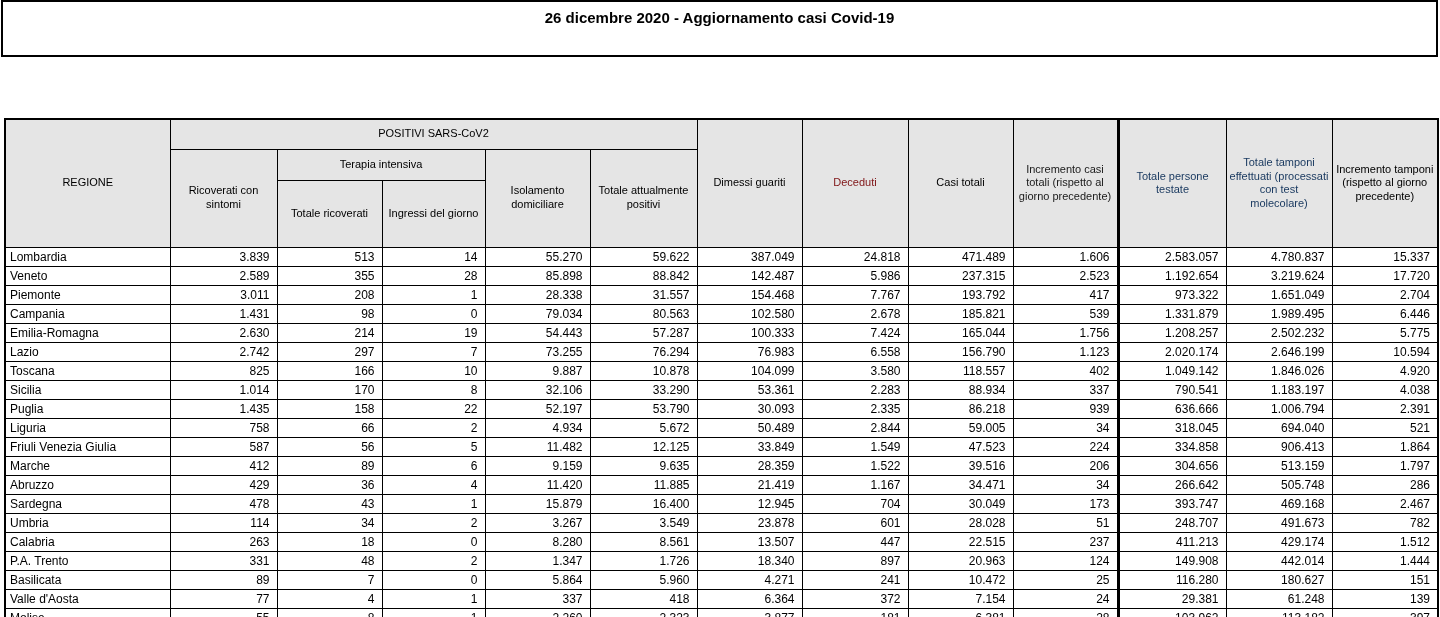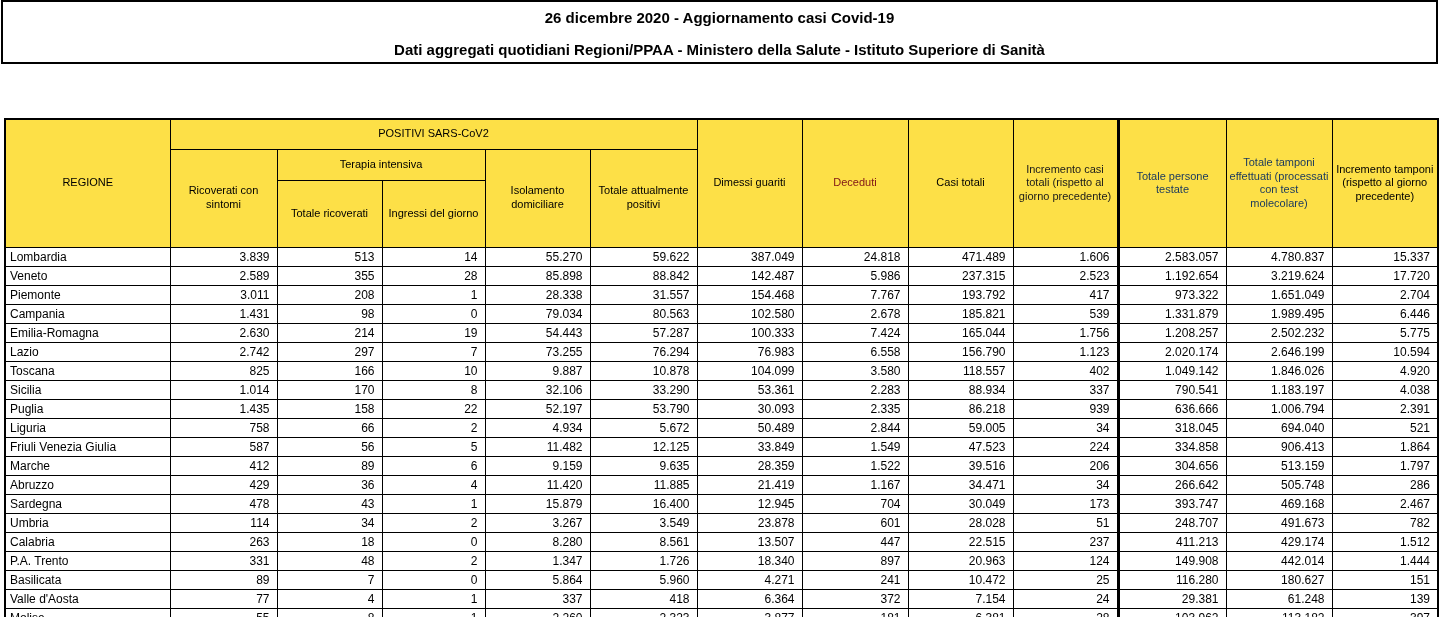--- a/index.html
+++ b/index.html
@@ -9,21 +9,21 @@
     background: #ffffff;
     font-family: "Liberation Sans", sans-serif;
     overflow: hidden;
     color: #000;
   }
   .page { position: relative; width: 1440px; height: 617px; }
 
   
   .title-box {
     position: absolute; top: 0; left: 1px;
-    width: 1437px; height: 64px;
+    width: 1437px; height: 57px;
     border: 2px solid #000;
     background: #fff;
     text-align: center;
   }
   .title-line1 {
     margin: 0; padding-top: 7px;
     font-size: 15px; font-weight: 600;
   }
   .title-line2 {
     margin: 0; padding-top: 15px;
@@ -43,21 +43,21 @@
     overflow: hidden;
     vertical-align: middle;
     padding: 0;
   }
   .covid thead th {
     font-size: 11px;
     font-weight: 400;
     text-align: center;
     line-height: 1.25;
     padding: 1px 3px;
-    background: #fde047;
+    background: #e5e5e5;
   }
   tr.hrow1 { height: 30px; }
   tr.hrow2 { height: 31px; }
   tr.hrow3 { height: 67px; }
 
   th.h-regione   { background: #a8a8a8; font-weight: 700; font-size: 12px; }
   th.h-positivi  { background: #dadada; font-weight: 700; font-size: 13px; }
   th.h-green     { background: #1fa353; color: #000; }
   th.h-red       { background: #ee1c23; color: #7f1416; }
   th.h-amber     { background: #f0be4c; color: #000; }
@@ -77,21 +77,20 @@
   td.region { text-align: left; padding-left: 4px; }
   td.num    { text-align: right; padding-right: 7px; }
 </style>
 </head>
 <body>
 
 <div class="page">
 
   <div class="title-box">
     <p class="title-line1">26 dicembre 2020 - Aggiornamento casi Covid-19</p>
-    <p class="title-line2">Dati aggregati quotidiani Regioni/PPAA - Ministero della Salute - Istituto Superiore di Sanità</p>
   </div>
 
   <div class="table-wrap">
     <table class="covid">
       <colgroup>
         <col style="width:165px">
         <col style="width:107px">
         <col style="width:105px">
         <col style="width:103px">
         <col style="width:105px">

